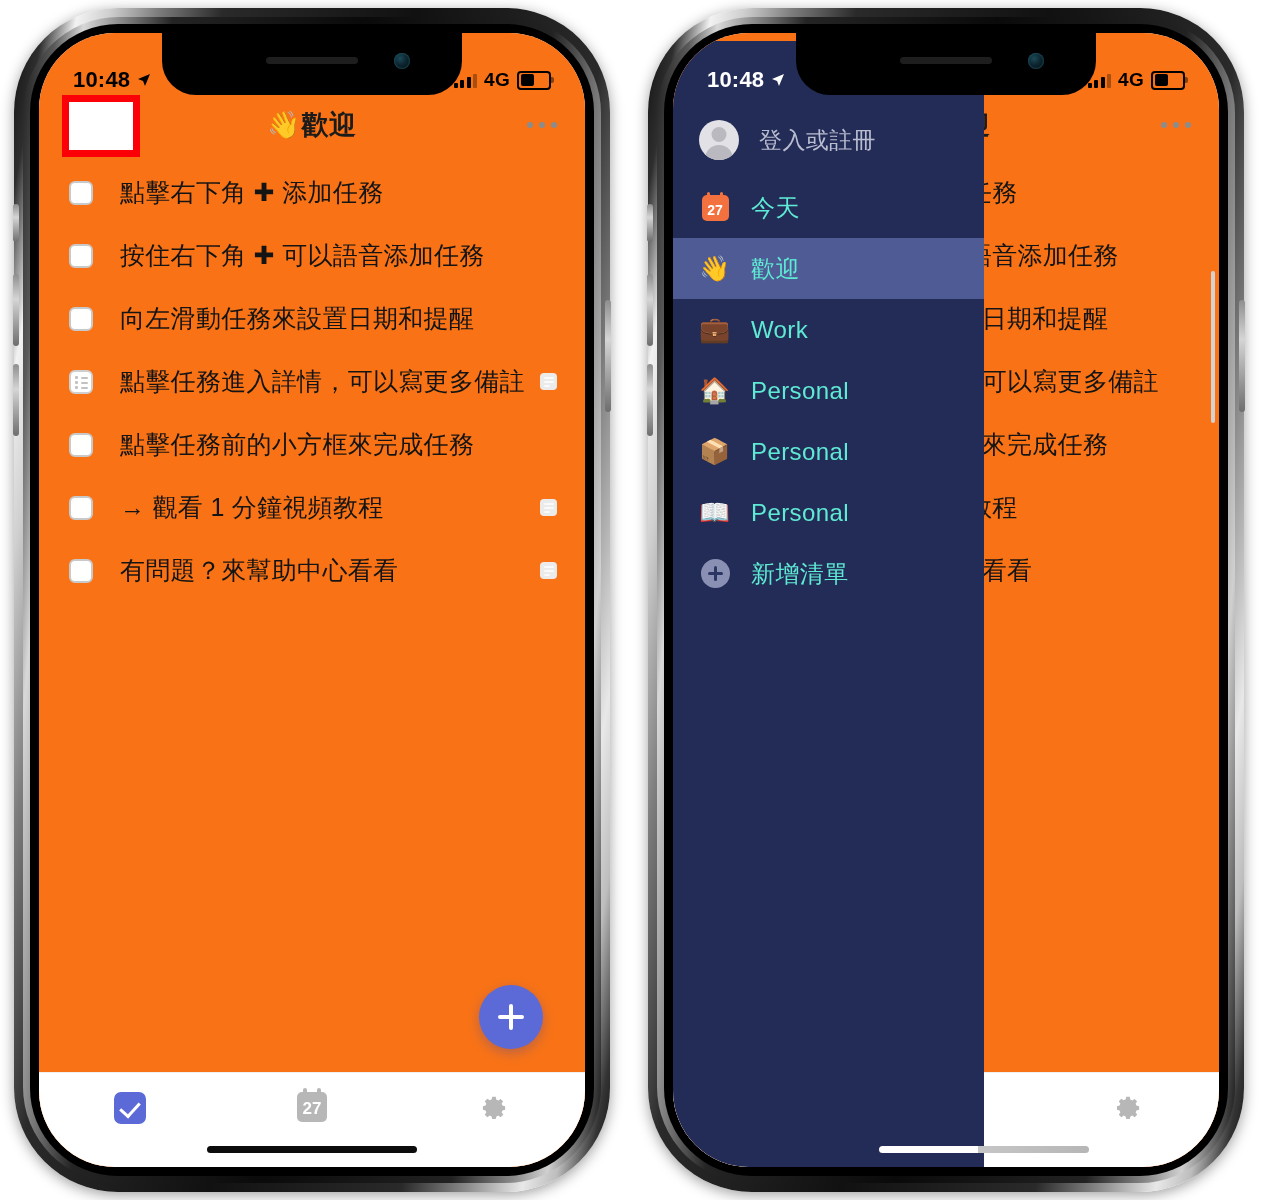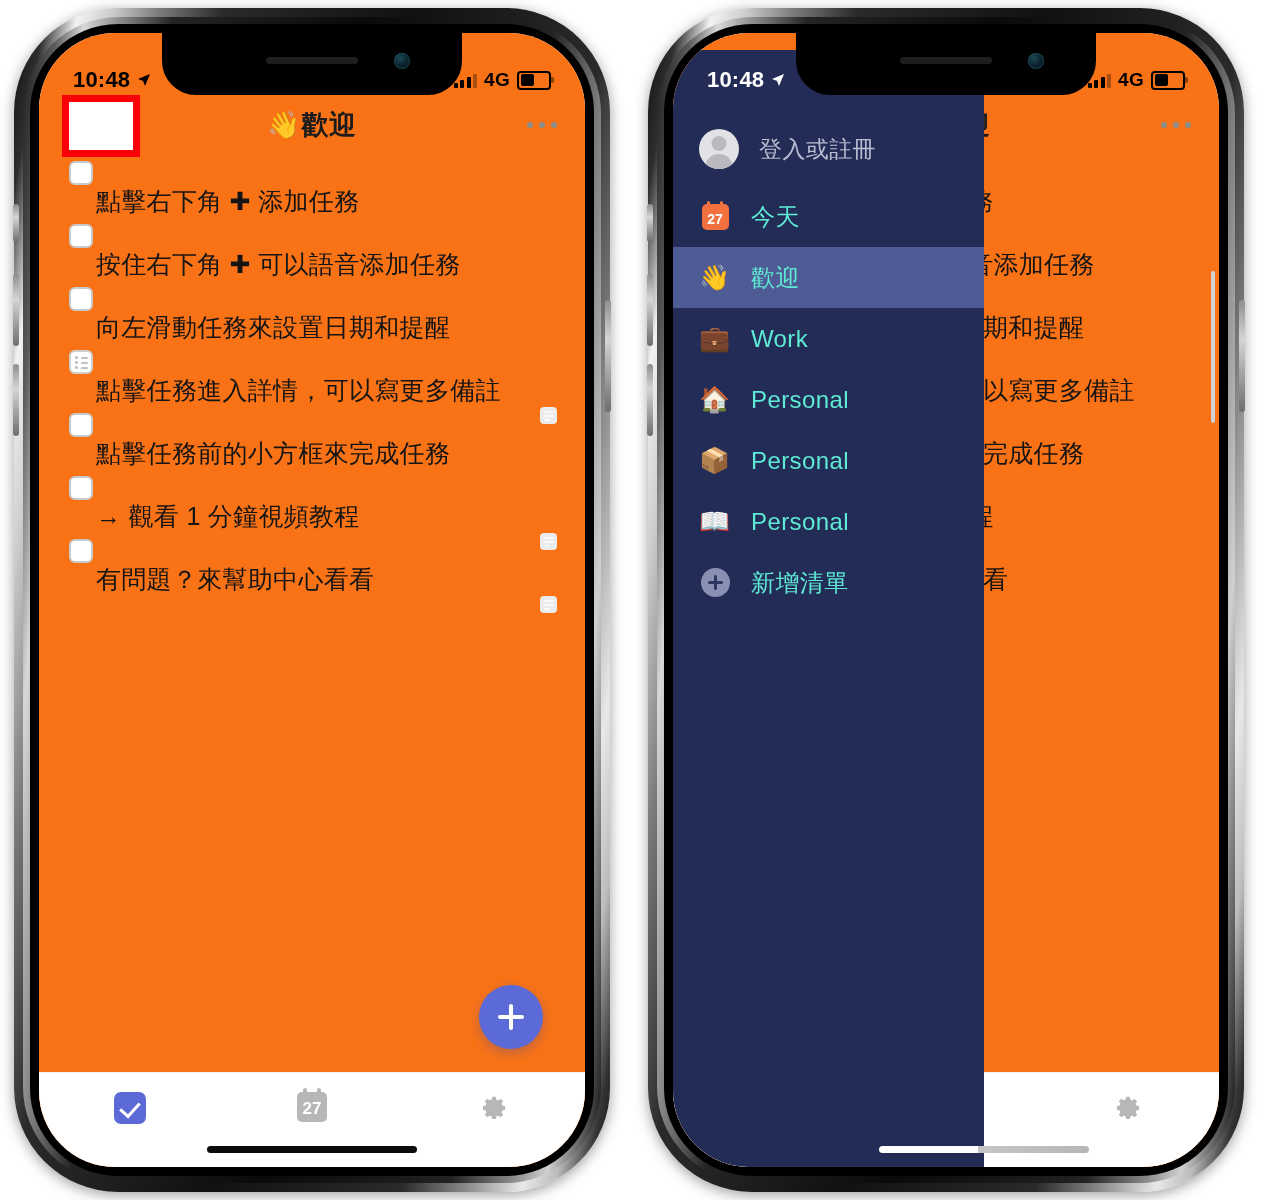--- a/index.html
+++ b/index.html
@@ -92,21 +92,21 @@
 
   .nav-title{
     position:absolute;left:0;right:0;text-align:center;font-size:27px;font-weight:bold;
     color:#1b1b1b;pointer-events:none;letter-spacing:.5px;
   }
   .nav-dots{margin-left:auto;display:flex;gap:6px;cursor:pointer;}
   .nav-dots i{width:6px;height:6px;border-radius:50%;background:#8c8c8c;display:block;}
 
   .tasklist{flex:1 1 auto;overflow:hidden;padding-top:6px;}
   .task-row{
-    height:63px;display:flex;align-items:flex-start;padding:0 28px 0 30px;box-sizing:border-box;flex-direction:column;
+    height:63px;display:flex;align-items:center;padding:0 28px 0 30px;box-sizing:border-box;
   }
   .cbox{
     width:24px;height:24px;border:2px solid #c9c9c9;border-radius:6px;flex:0 0 auto;
     box-sizing:border-box;background:#fff;
   }
   .listicon{
     width:24px;height:24px;border:2px solid #cfcfcf;border-radius:6px;flex:0 0 auto;
     box-sizing:border-box;background:#fff;position:relative;
   }
   .listicon:before{
@@ -169,21 +169,21 @@
   }
 
   
   .redbox{
     position:absolute;border:7px solid #fb0007;background:#fff;
     z-index:60;box-sizing:border-box;
   }
 
   
   .drawer{
-    position:absolute;left:0;top:17px;bottom:0;width:311px;z-index:25;
+    position:absolute;left:0;top:8px;bottom:0;width:311px;z-index:25;
     background:#232c56;display:flex;flex-direction:column;padding-top:62px;box-sizing:border-box;
   }
   .drawer-account{display:flex;align-items:center;height:74px;padding-left:26px;box-sizing:border-box;}
   .avatar{
     width:40px;height:40px;border-radius:50%;flex:0 0 auto;position:relative;overflow:hidden;
     background:#e2e2e6;
   }
   .avatar:before{
     content:"";position:absolute;left:50%;top:7px;transform:translateX(-50%);
     width:15px;height:15px;border-radius:50%;background:#b9b9bf;

